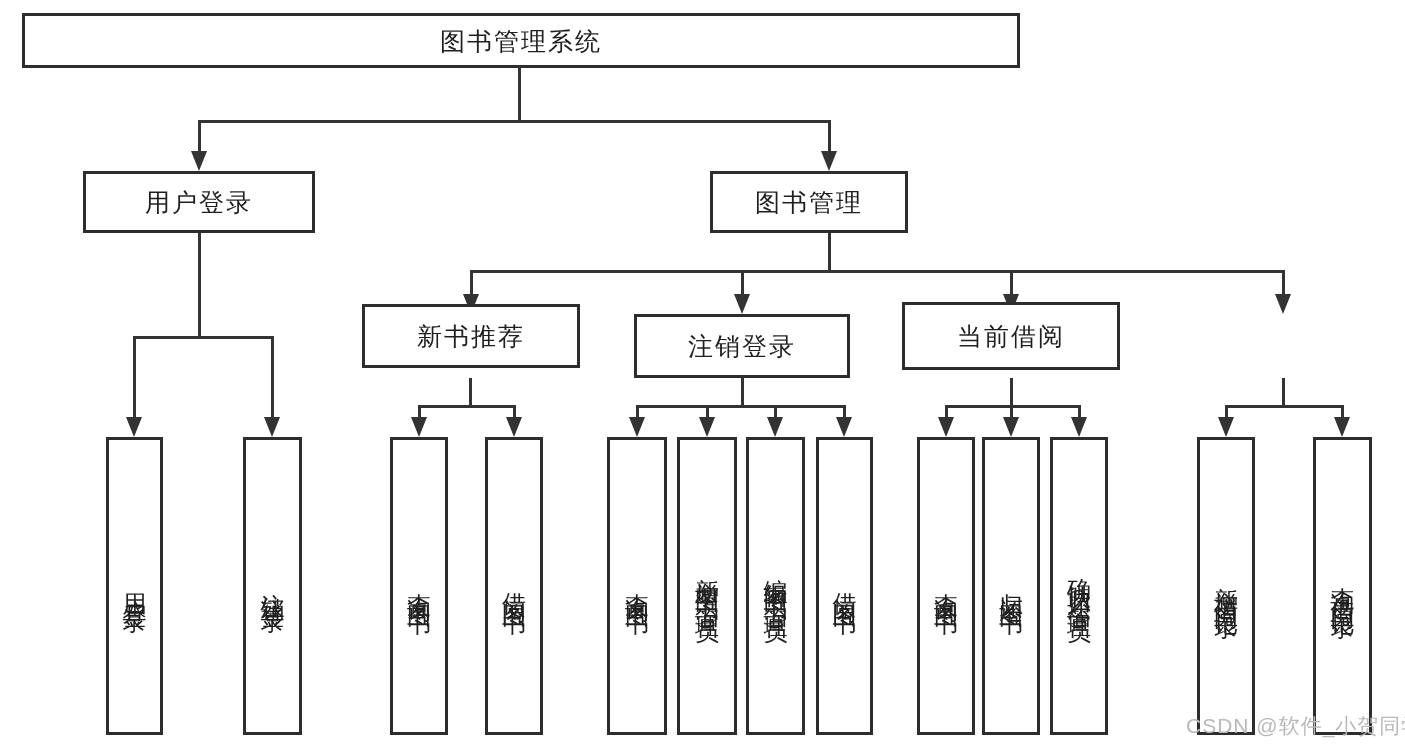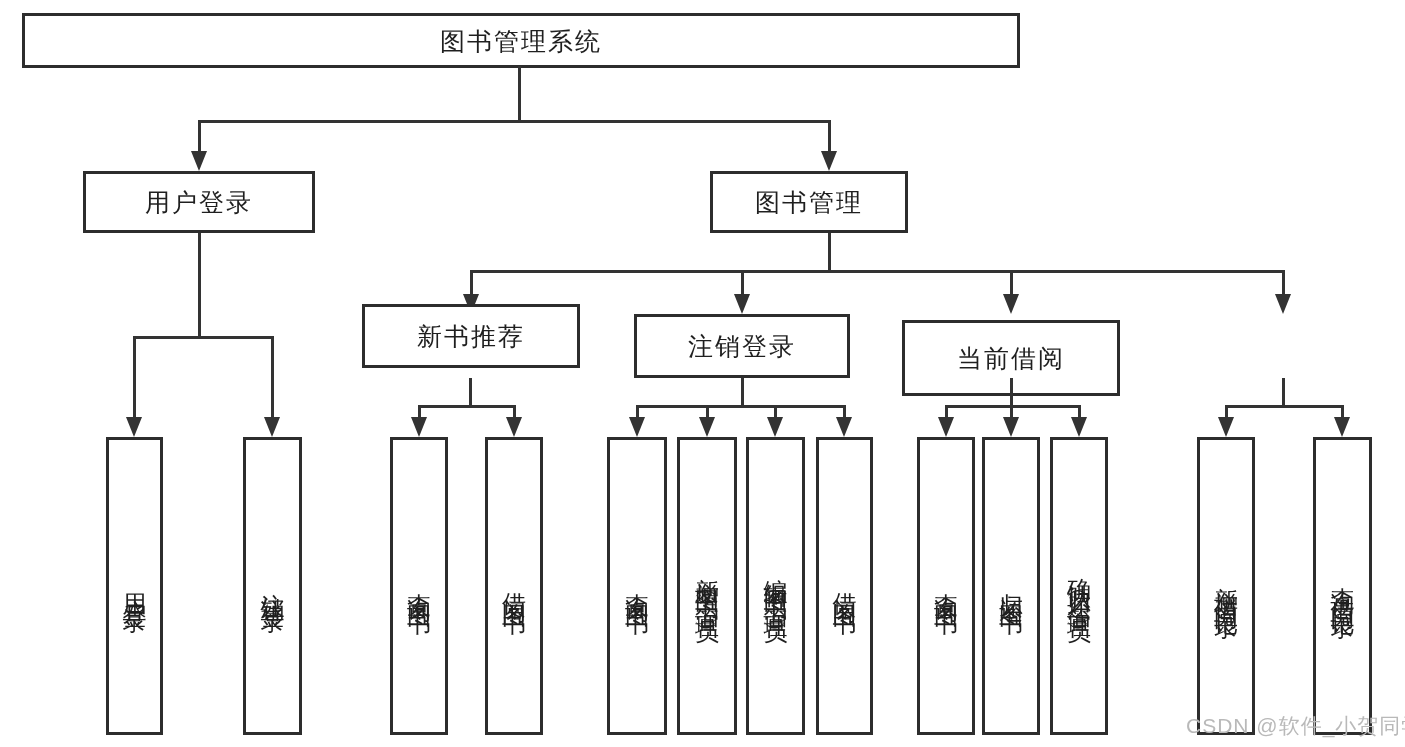--- a/index.html
+++ b/index.html
@@ -100,21 +100,21 @@
   <div class="ah" style="left:1003px;top:294px"></div>
   <div class="vl" style="left:1282px;top:270px;height:28px"></div>
   <div class="ah" style="left:1275px;top:294px"></div>
 
   <div class="node h" style="left:362px;top:304px;width:218px;height:64px">
     <span class="lbl">新书推荐</span>
   </div>
   <div class="node h" style="left:634px;top:314px;width:216px;height:64px">
     <span class="lbl">注销登录</span>
   </div>
-  <div class="node h" style="left:902px;top:320px;width:218px;height:76px">
+  <div class="node h" style="left:902px;top:302px;width:218px;height:68px">
     <span class="lbl">当前借阅</span>
   </div>
 
   <div class="vl" style="left:469px;top:378px;height:29px"></div>
   <div class="hl" style="left:418px;top:405px;width:98px"></div>
   <div class="vl" style="left:418px;top:405px;height:14px"></div>
   <div class="ah" style="left:411px;top:417px"></div>
   <div class="vl" style="left:513px;top:405px;height:14px"></div>
   <div class="ah" style="left:506px;top:417px"></div>
 

